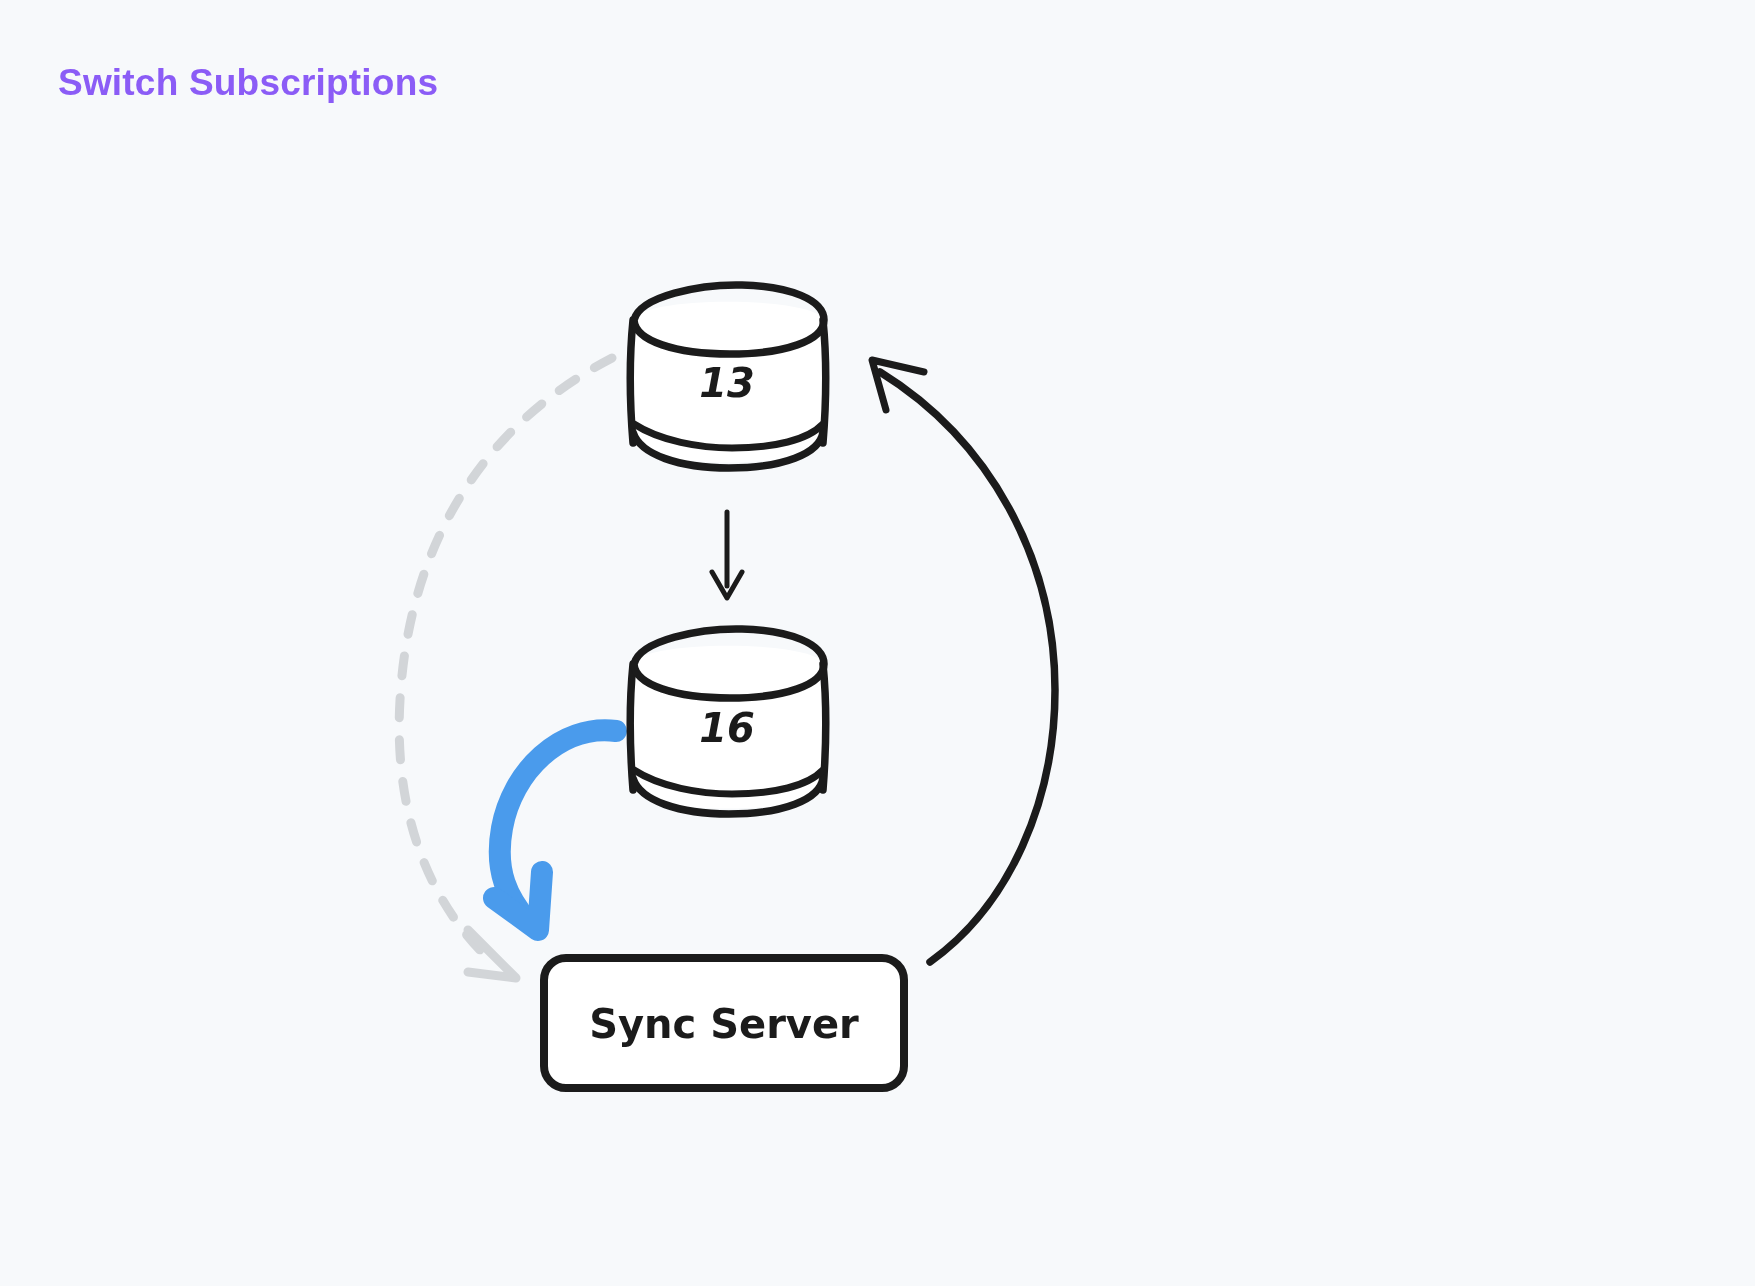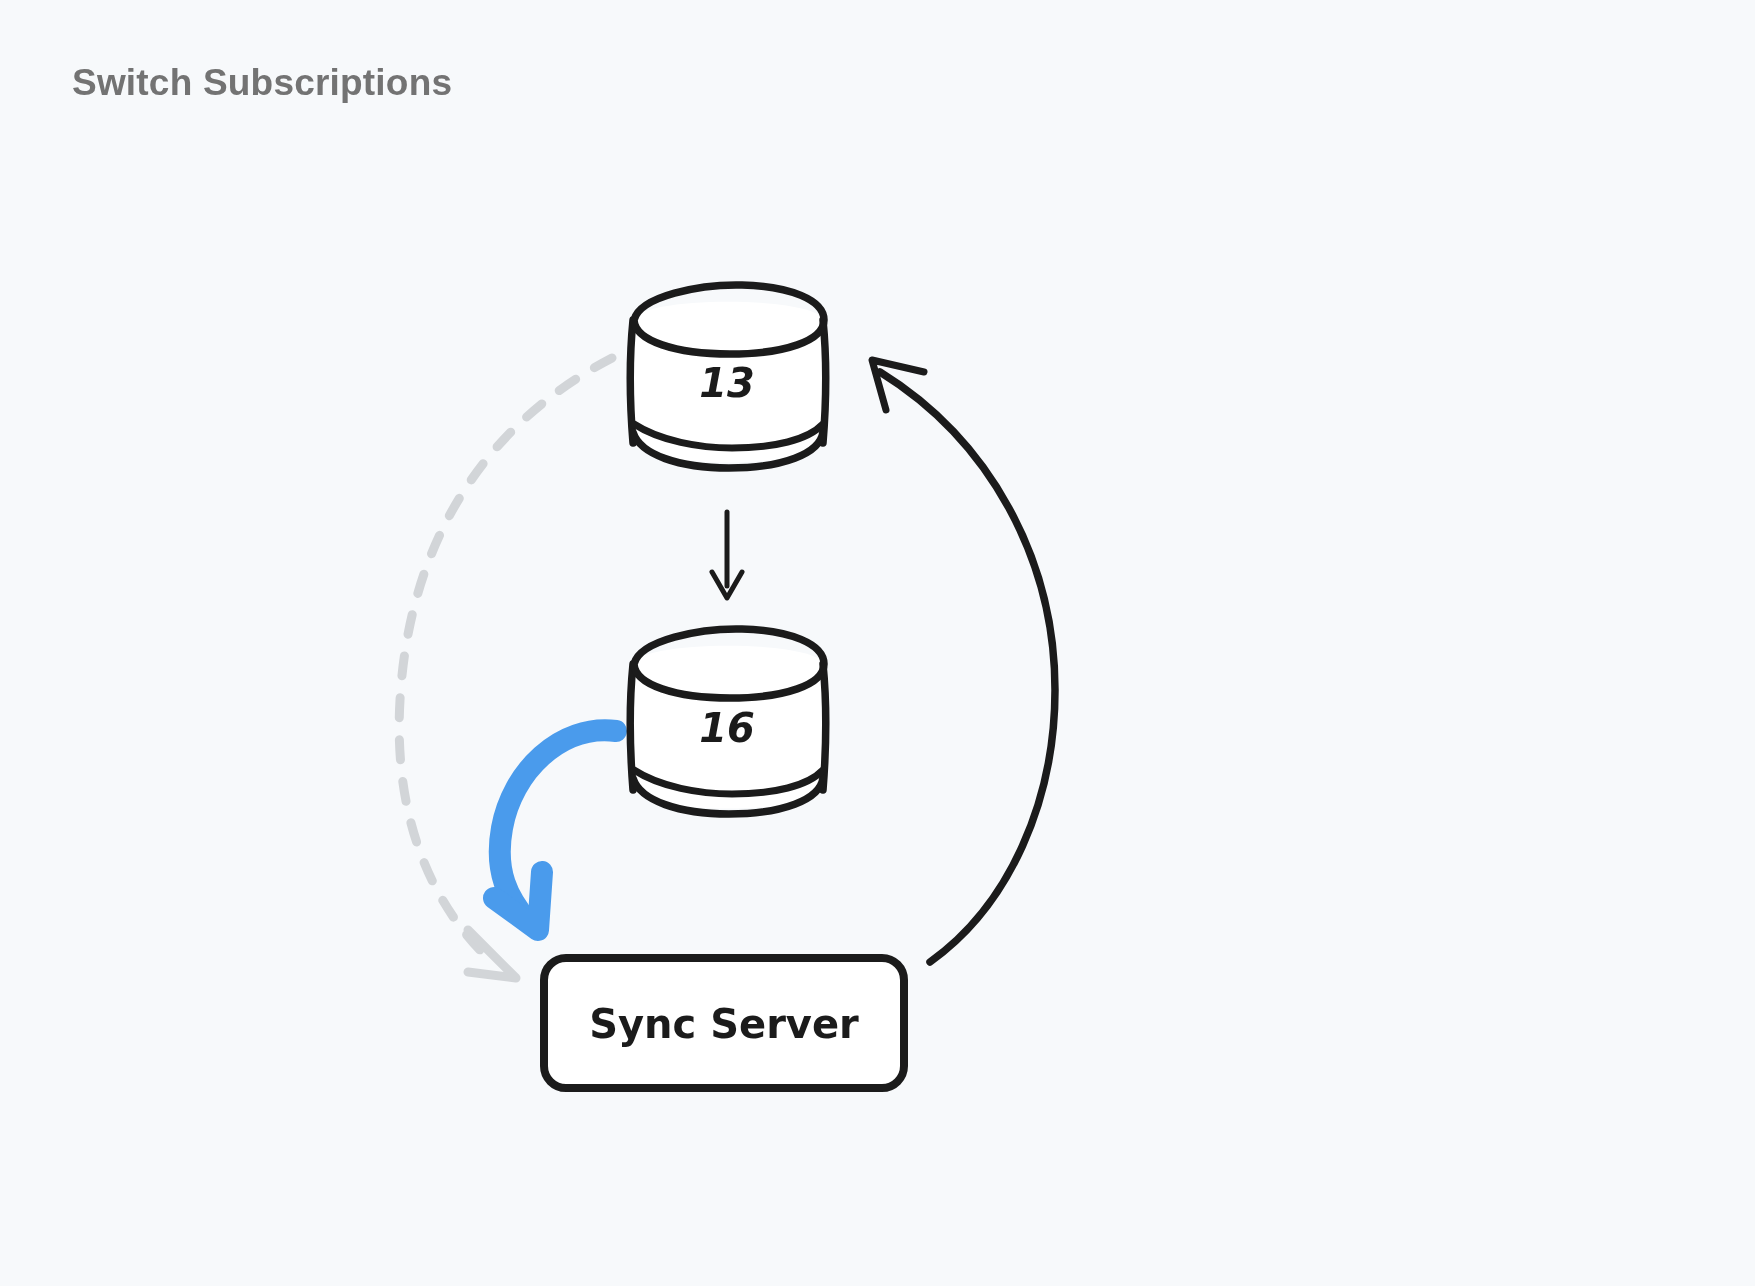--- a/index.html
+++ b/index.html
@@ -14,27 +14,27 @@
     overflow: hidden;
     position: relative;
   }
   #canvas-root {
     position: relative;
     width: 1755px;
     height: 1286px;
   }
   #page-title {
     position: absolute;
-    left: 72px;
+    left: 58px;
     top: 62px;
     font-family: "Liberation Sans", sans-serif;
     font-weight: 700;
     font-size: 37px;
     letter-spacing: 0.2px;
-    color: #737373;
+    color: #8b5cf6;
     white-space: nowrap;
     user-select: none;
   }
   svg.diagram-layer {
     position: absolute;
     left: 0;
     top: 0;
     width: 1755px;
     height: 1286px;
   }

